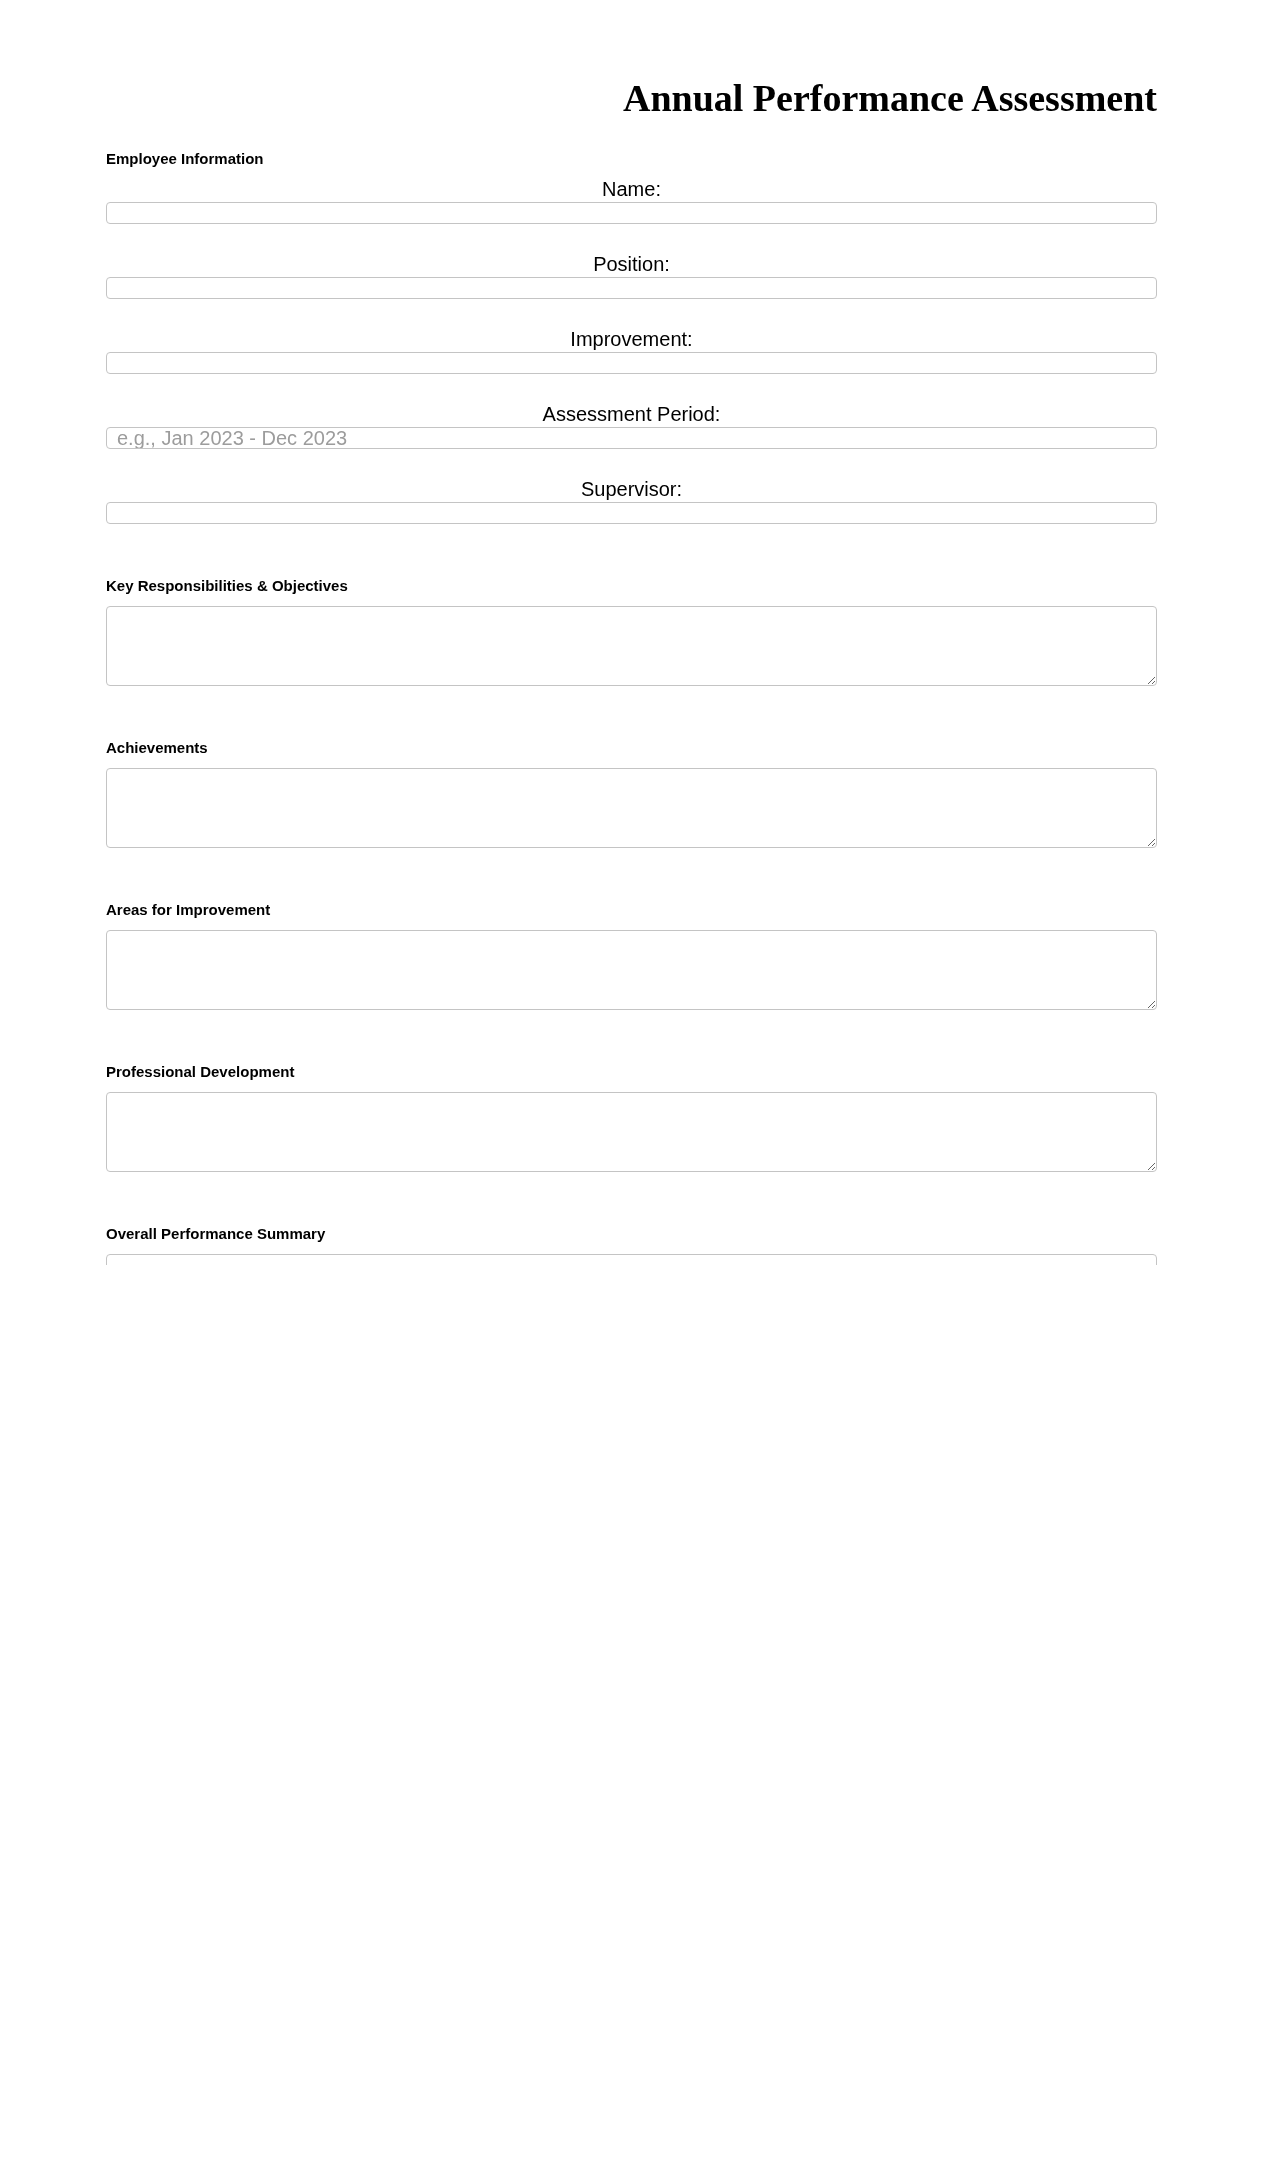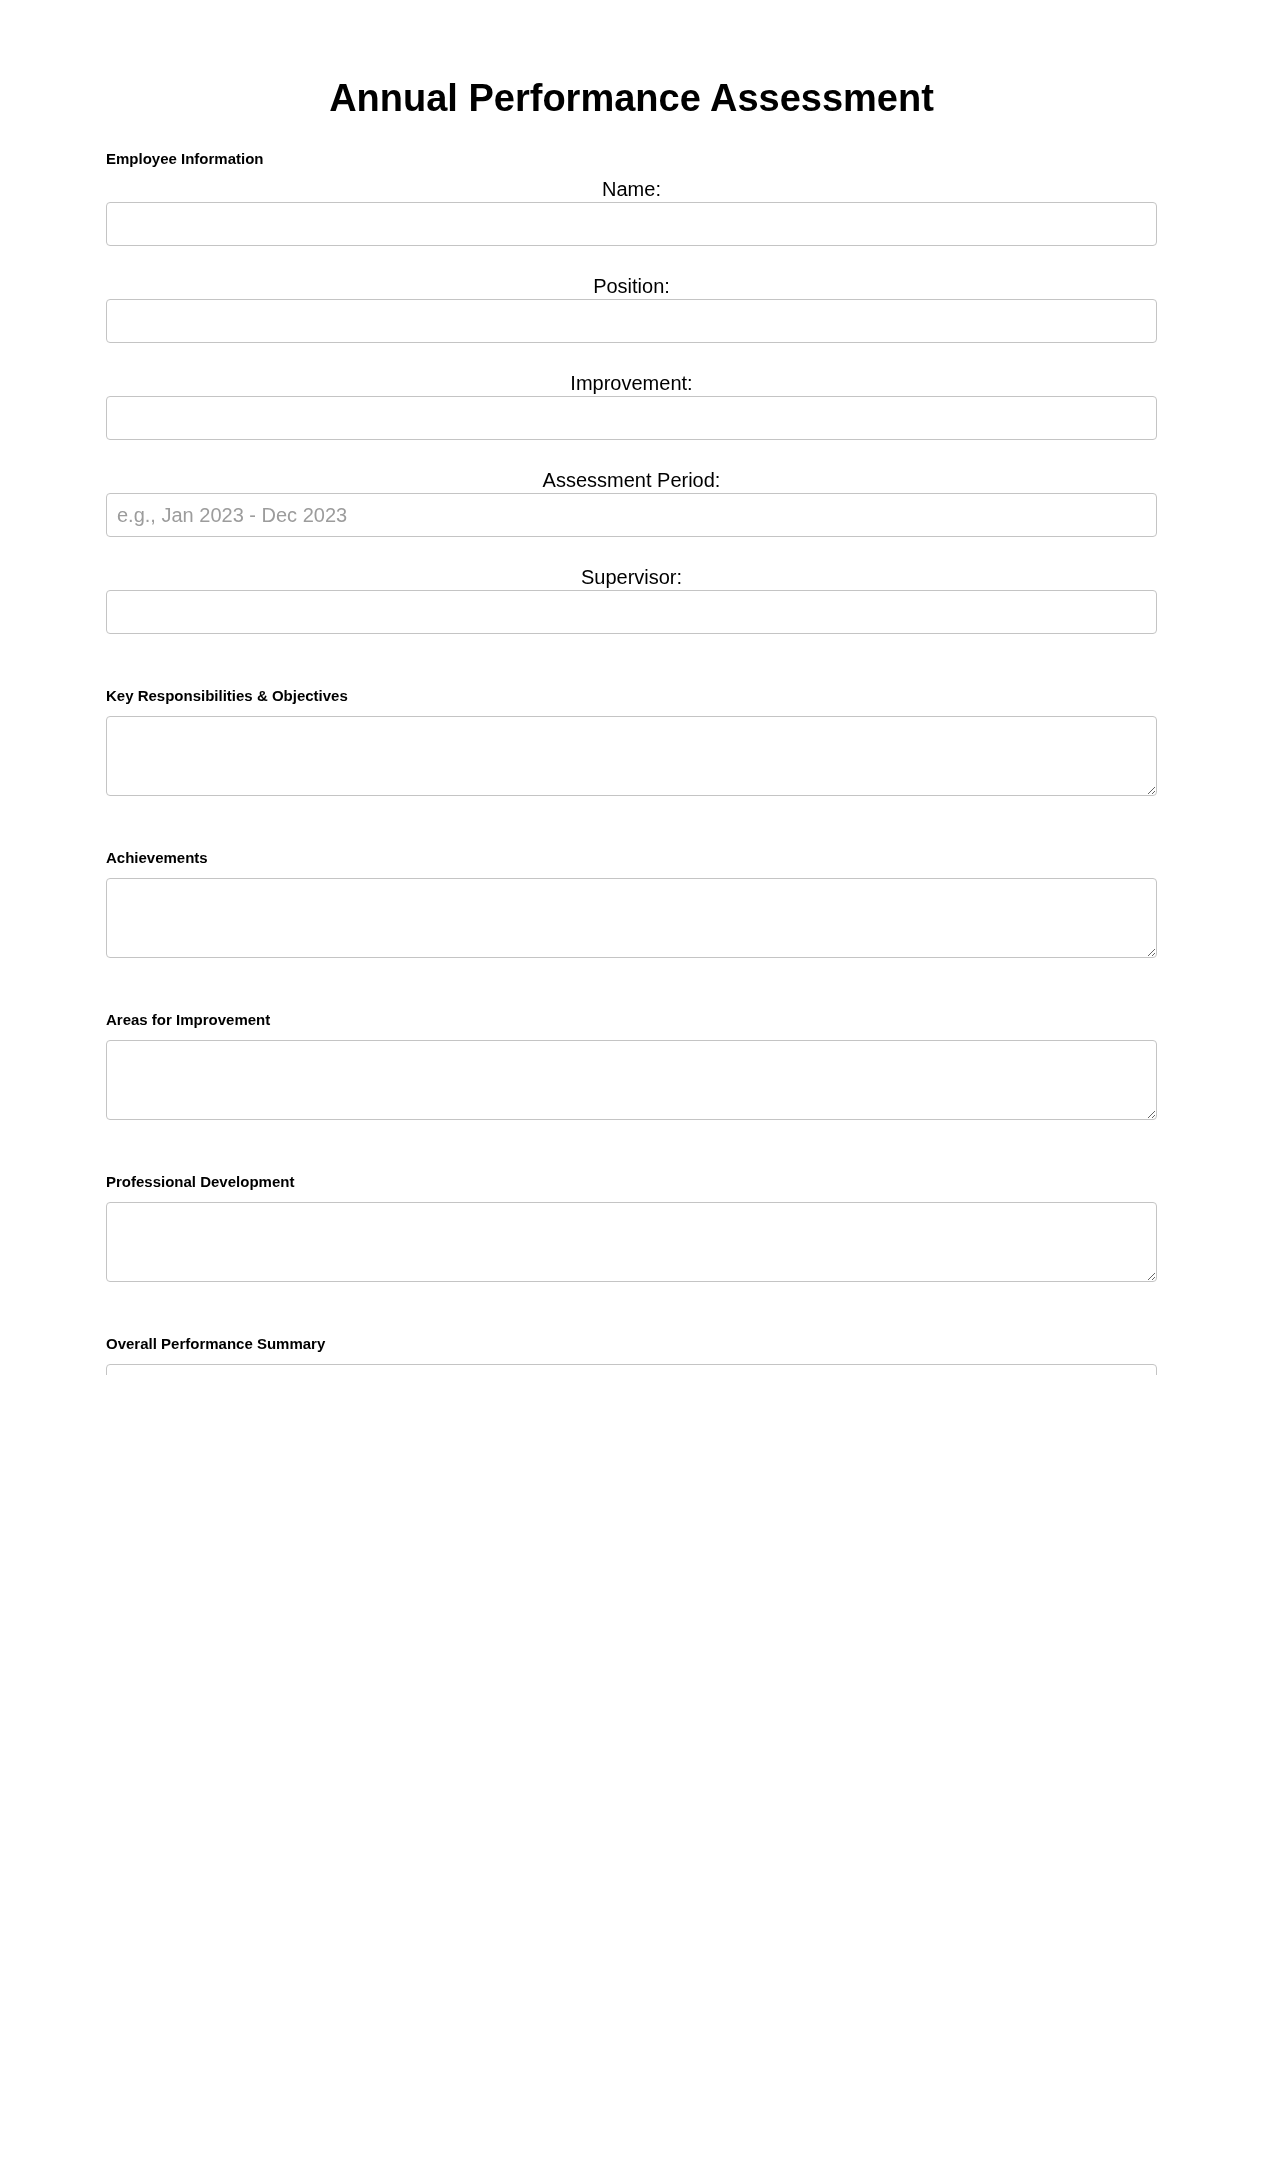--- a/index.html
+++ b/index.html
@@ -13,22 +13,23 @@
 
   .container {
     width: 1051px;
     margin: 0 auto;
   }
 
   .page-title {
     font-size: 38px;
     line-height: 44px;
     font-weight: bold;
-    text-align: center;
+    text-align: right;
     margin: 76px 0 26px 0;
+    font-family: Liberation Serif, serif;
   }
 
   .section-heading {
     font-size: 15px;
     line-height: 26px;
     font-weight: bold;
     margin: 0 0 7px 0;
   }
 
   .form-group { margin-bottom: 30px; }
@@ -38,21 +39,21 @@
     font-size: 20px;
     line-height: 21px;
     margin-bottom: 2px;
     text-align: center;
   }
 
   input.text-input {
     box-sizing: border-box;
     display: block;
     width: 100%;
-    height: 44px;
+    height: 22px;
     padding: 2px 10px;
     font-size: 20px;
     font-family: "Liberation Sans", sans-serif;
     color: #000;
     background: #fff;
     border: 1px solid #c4c4c4;
     border-radius: 4px;
     outline: none;
   }
   input.text-input::placeholder { color: #9c9c9c; opacity: 1; }

